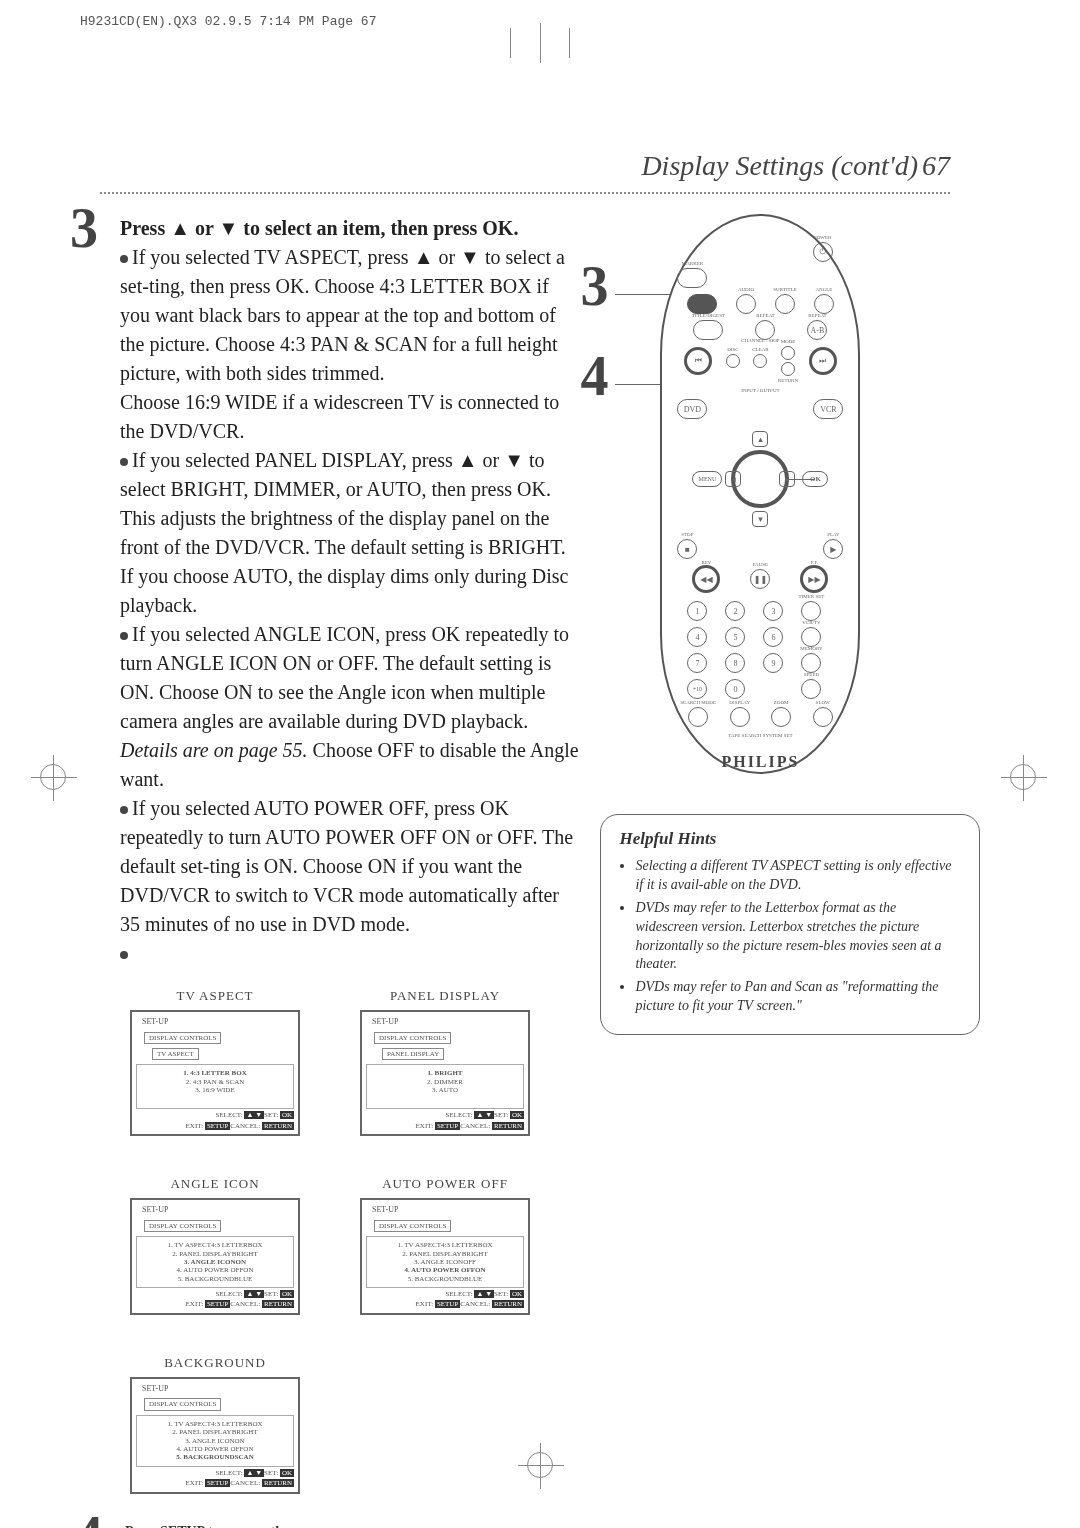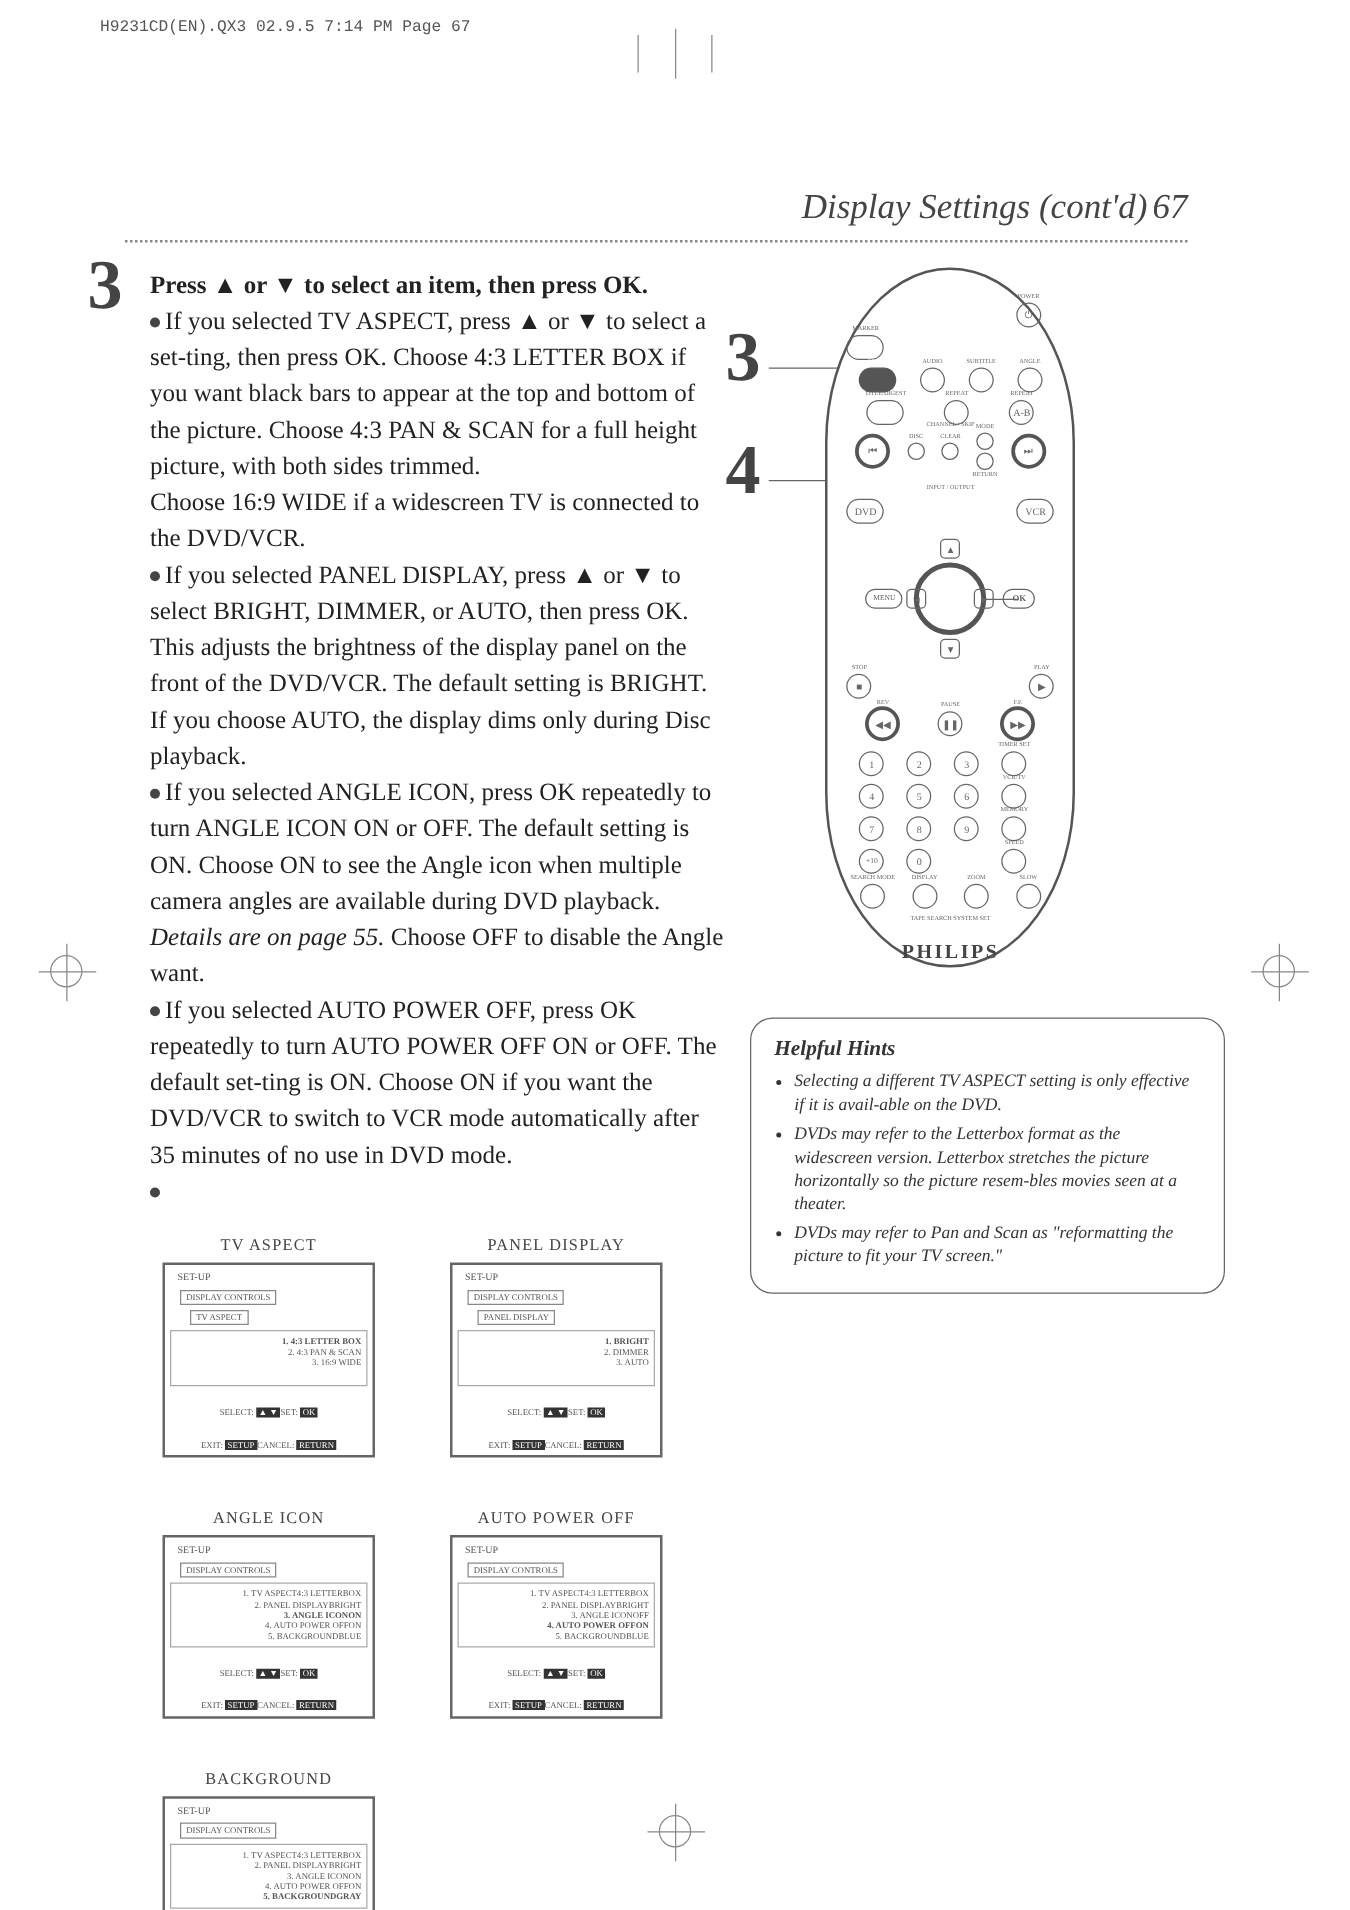--- a/index.html
+++ b/index.html
@@ -142,27 +142,27 @@
     margin: 2px 0 2px 8px;
     font-size: 7px;
     display: inline-block;
   }
   .menu-body {
     border: 1px solid #aaa;
     padding: 4px;
     margin: 2px 0;
     min-height: 45px;
   }
-  .menu-row { display: flex; justify-content: flex-end; font-size: 7px; }
+  .menu-row { display: flex; justify-content: center; font-size: 7px; }
   .menu-row.sel { font-weight: bold; }
   .menu-footer {
     font-size: 7px;
     display: flex;
-    justify-content: center;
-    margin-top: 17px;
+    justify-content: flex-end;
+    margin-top: 2px;
   }
   .menu-footer span.box {
     background: #333;
     color: #fff;
     padding: 0 2px;
   }
   .step4 {
     margin-top: 30px;
     position: relative;
   }
@@ -572,21 +572,21 @@
               <div class="menu-row">
                   <span>3. ANGLE ICON</span>
                   <span>ON</span>
                 </div>
               <div class="menu-row">
                   <span>4. AUTO POWER OFF</span>
                   <span>ON</span>
                 </div>
               <div class="menu-row sel">
                   <span>5. BACKGROUND</span>
-                  <span>GRAY</span>
+                  <span>SCAN</span>
                 </div>
             </div>
             <div class="menu-footer">
               <span><span>SELECT:</span> <span class="box">▲ ▼</span></span>
               <span><span>SET:</span> <span class="box">OK</span></span>
             </div>
             <div class="menu-footer">
               <span><span>EXIT:</span> <span class="box">SETUP</span></span>
               <span><span>CANCEL:</span> <span class="box">RETURN</span></span>
             </div>

